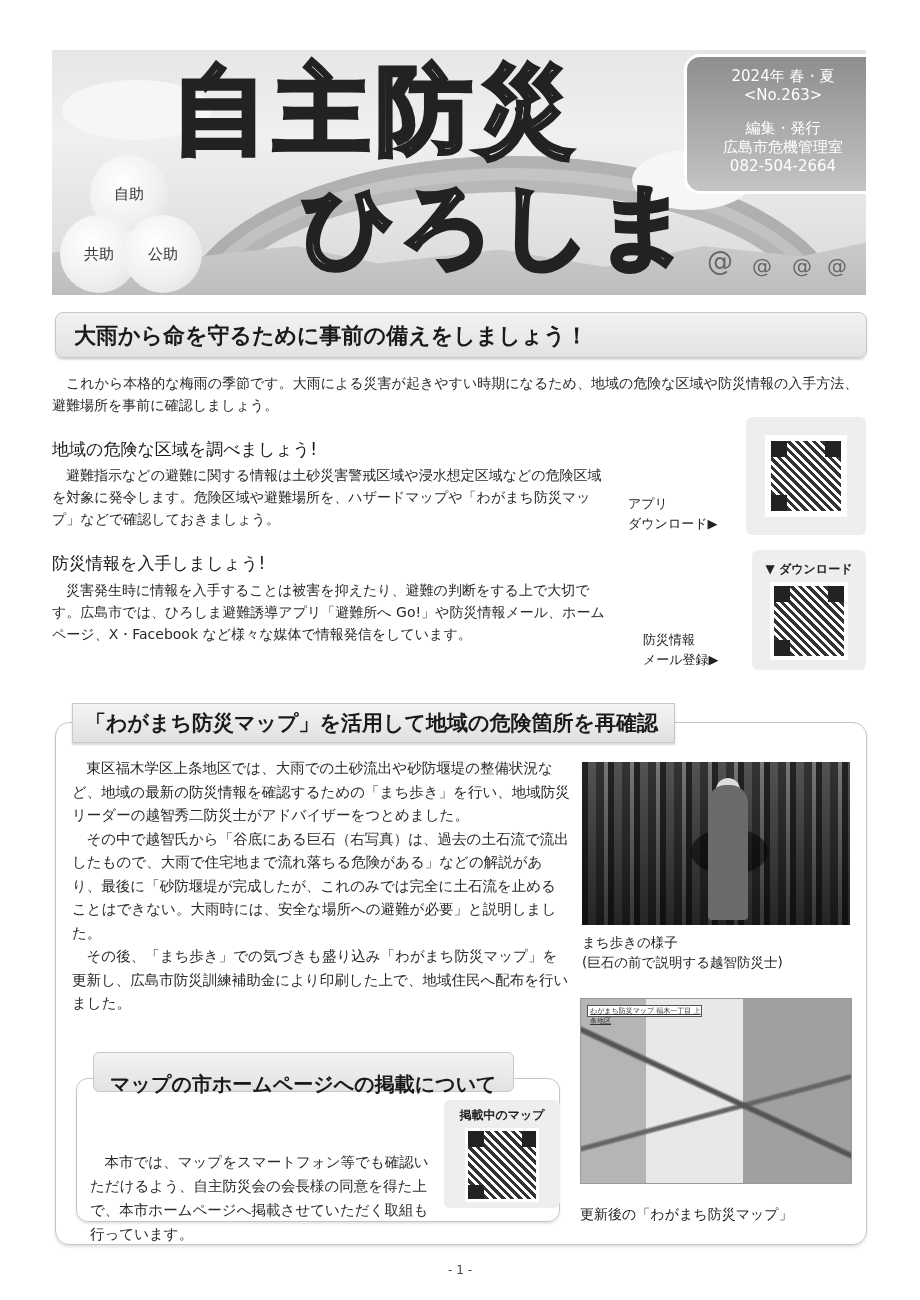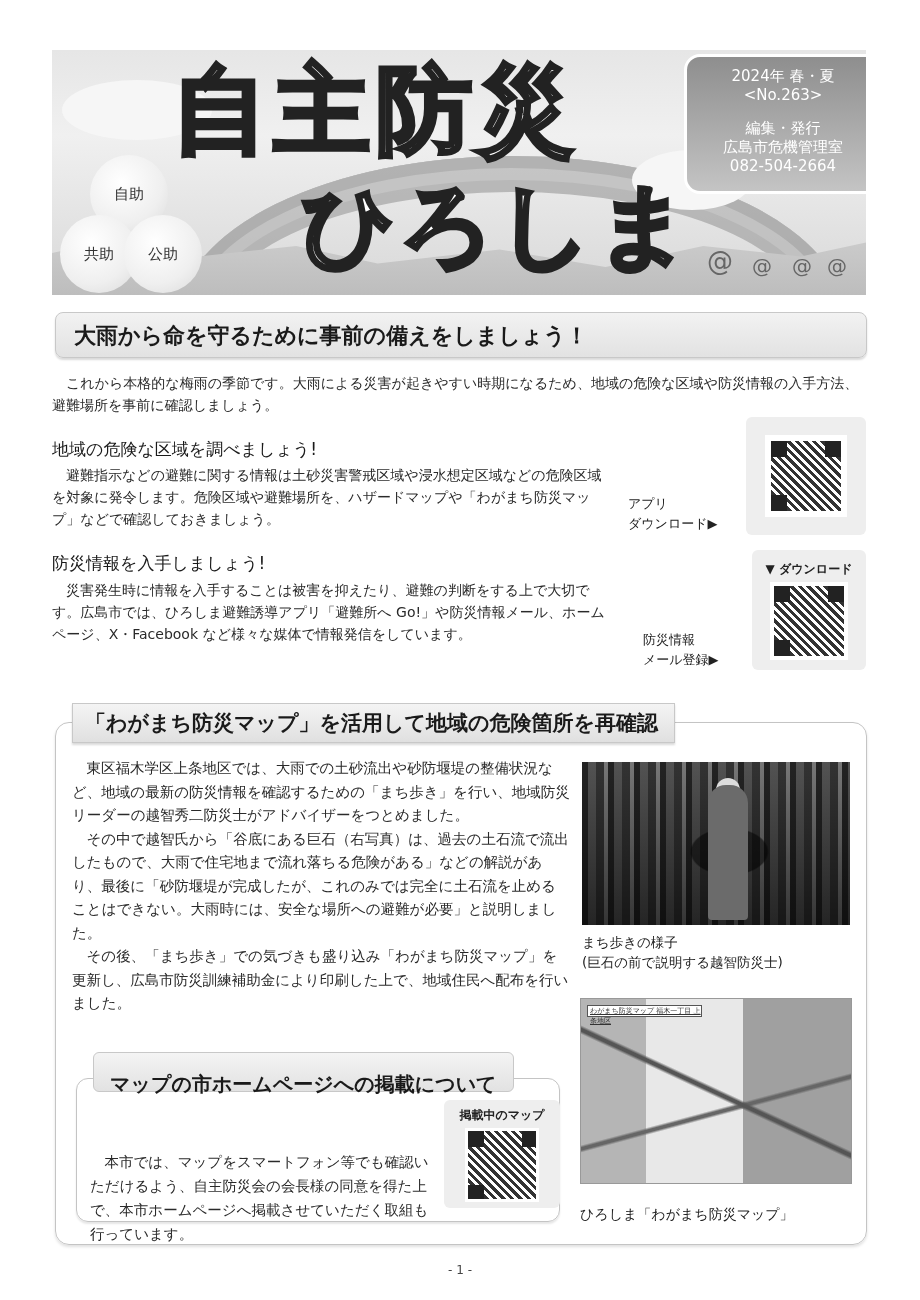--- a/index.html
+++ b/index.html
@@ -247,21 +247,21 @@
 <div class="helmet"></div>
 <div class="person"></div>
 <div class="caption" style="left:582px;top:932px;width:268px;">
   <div>まち歩きの様子</div>
   <div>(巨石の前で説明する越智防災士)</div>
 </div>
 
 <div class="mapimg">
   <div class="map-header">わがまち防災マップ 福木一丁目 上条地区</div>
 </div>
-<div class="caption" style="left:580px;top:1204px;width:272px;font-size:14px;">ひろしま「わがまち防災マップ」</div>
+<div class="caption" style="left:580px;top:1204px;width:272px;font-size:14px;">更新後の「わがまち防災マップ」</div>
 
 <div class="sub-frame"></div>
 <div class="sub-title">マップの市ホームページへの掲載について</div>
 <div class="sub-text">本市では、マップをスマートフォン等でも確認いただけるよう、自主防災会の会長様の同意を得た上で、本市ホームページへ掲載させていただく取組も行っています。</div>
 <div class="qr-card" style="left:444px;top:1100px;width:116px;height:108px;">
   <div class="qr-caption">掲載中のマップ</div>
   <div class="qr" style="padding:3px;">
       <div class="qr-grid" style="width:68px;height:68px;"></div>
     </div>
 </div>

